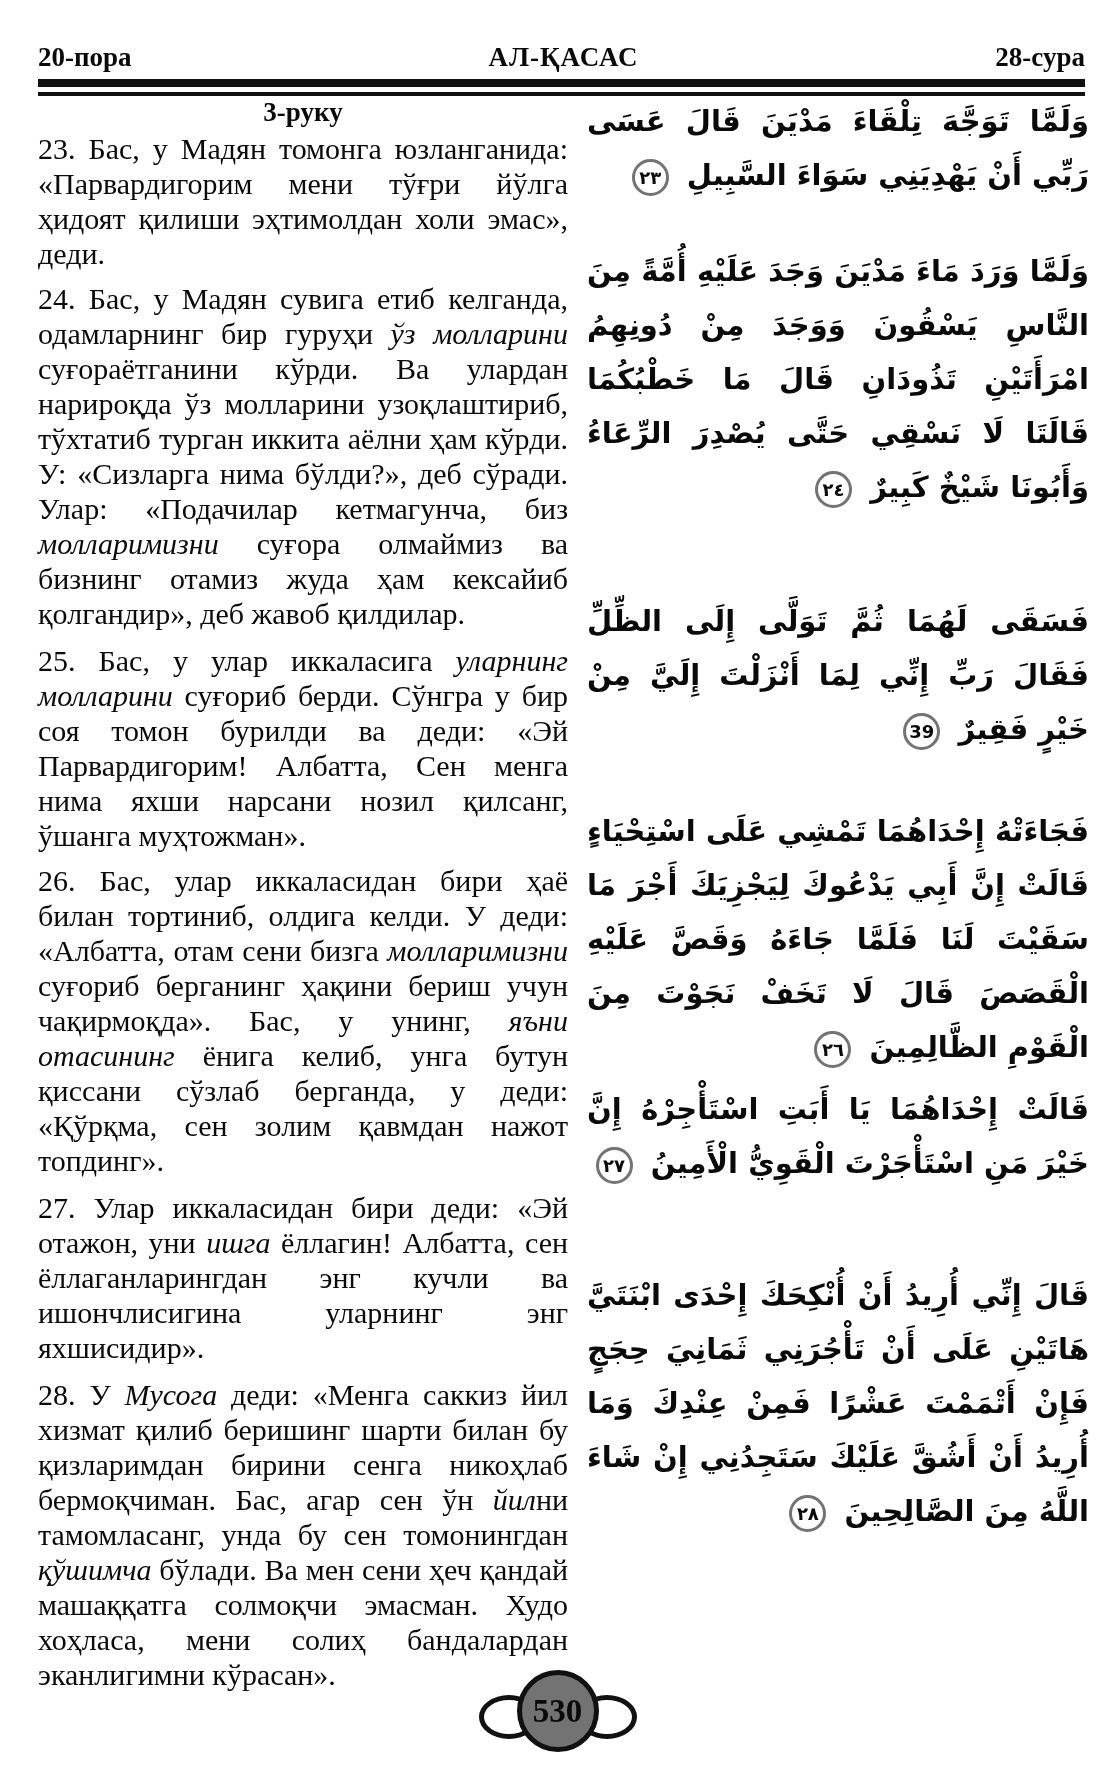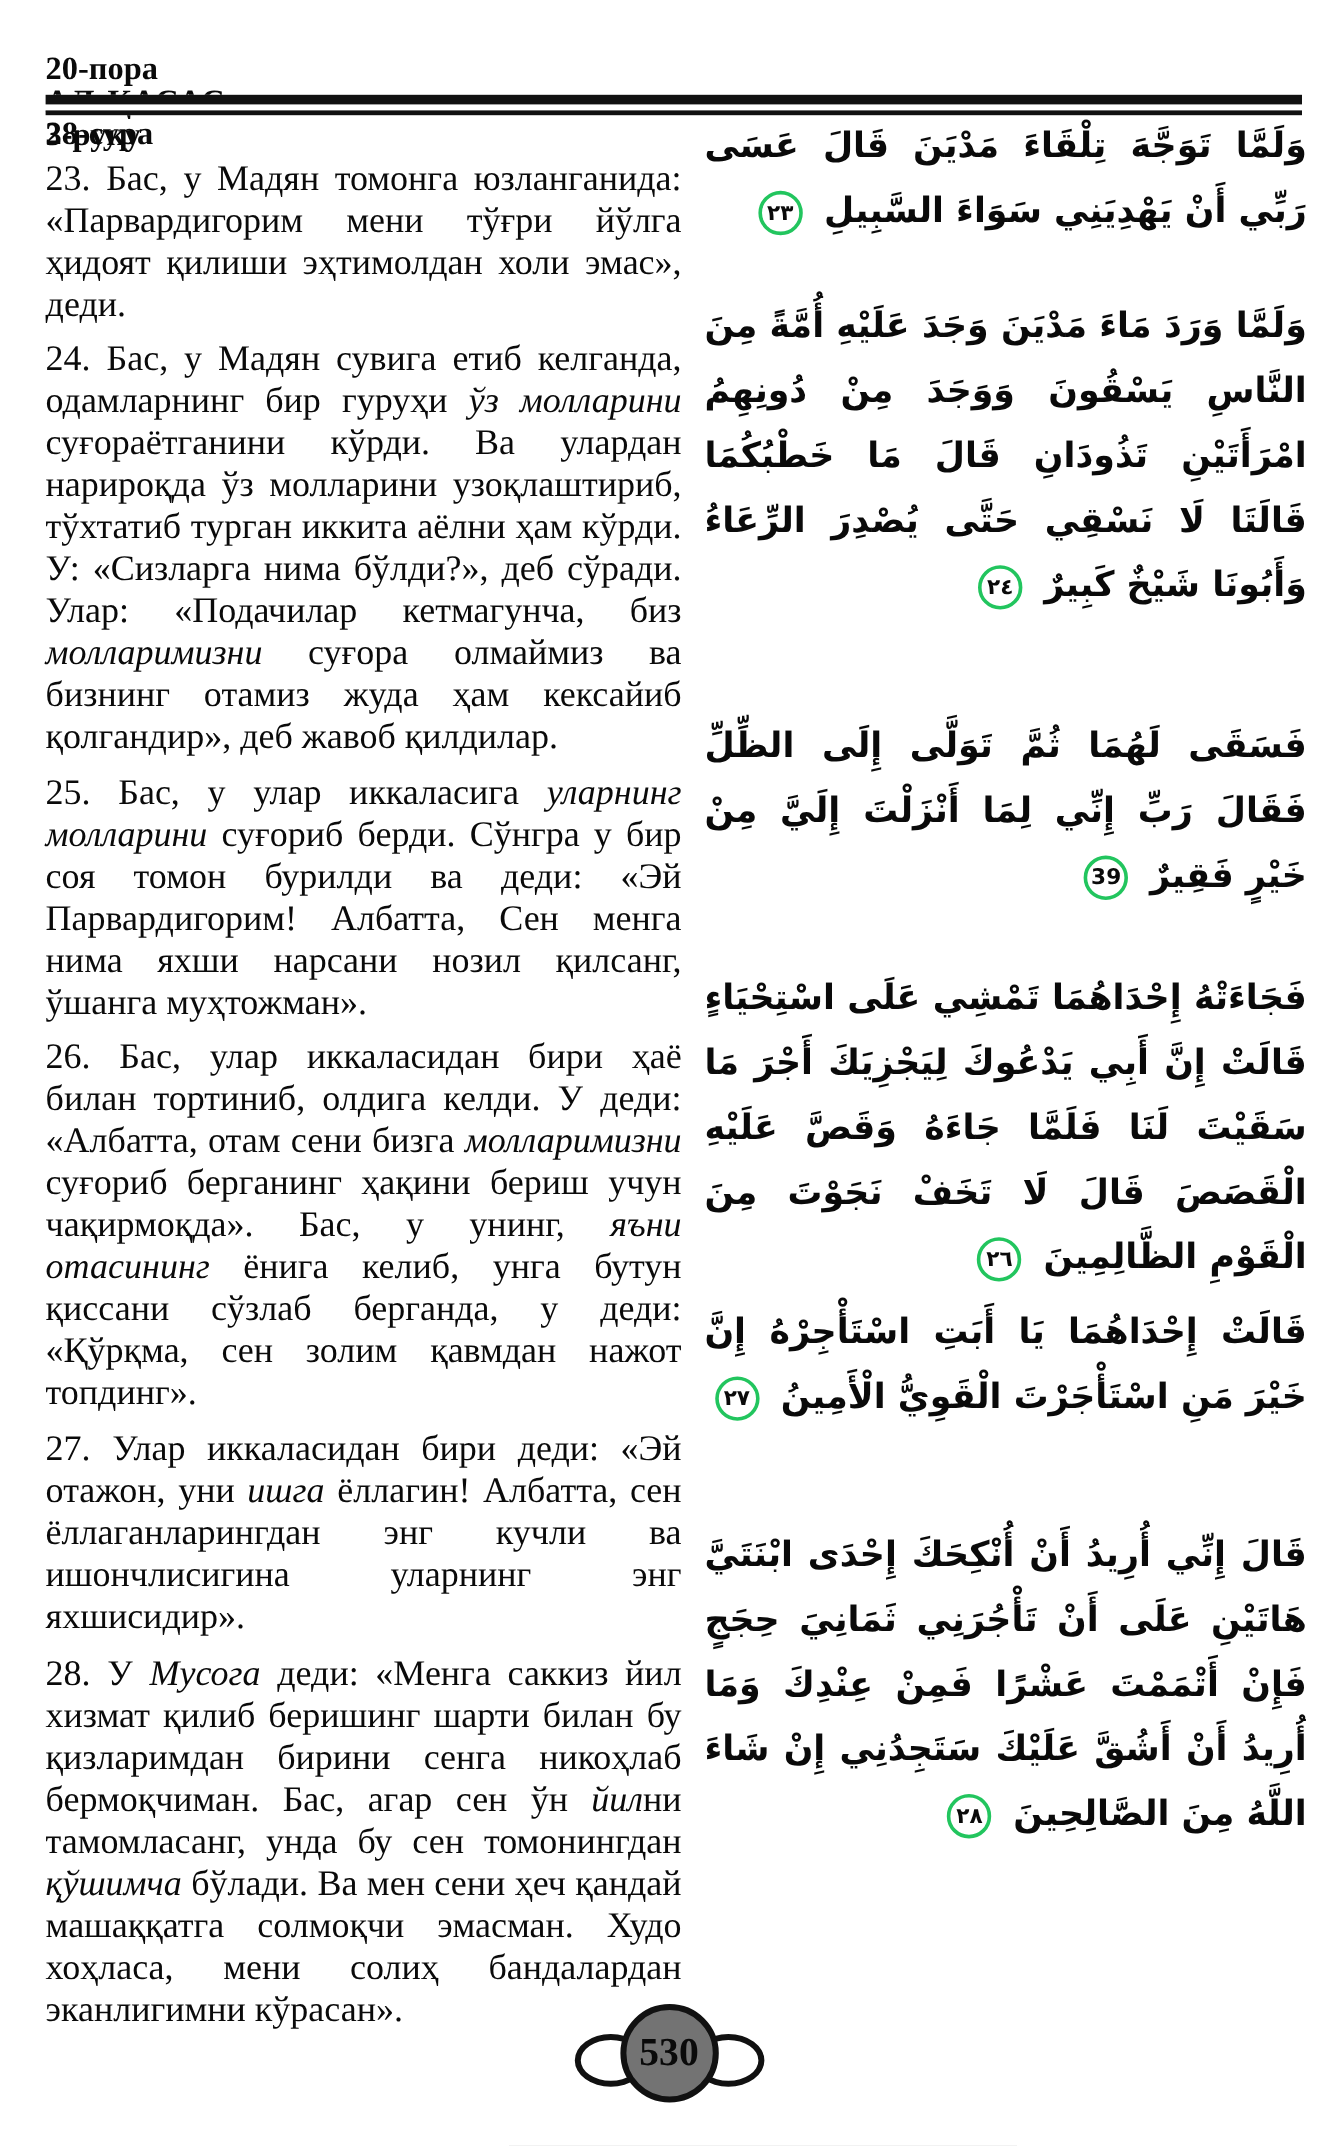--- a/index.html
+++ b/index.html
@@ -10,59 +10,59 @@
     background:#ffffff;
     color:#0a0a0a;
     overflow:hidden;
   }
 
   
   .header-row {
     position:absolute; top:44px; left:38px; right:30px;
     display:flex; justify-content:space-between; align-items:baseline;
     font-family:"Liberation Serif", serif;
-    font-weight:bold; font-size:27px; line-height:1;flex-direction:column;
+    font-weight:bold; font-size:27px; line-height:1;
   }
   .header-center { letter-spacing:1px; }
   .rule {
     position:absolute; top:79px; left:38px; right:30px;
     height:5px;
     border-top:8px solid #111; border-bottom:4px solid #111;
     background:#fff;
   }
 
   
   .t-col {
     position:absolute; left:38px; top:97px; width:530px;
     font-family:"Liberation Serif", serif;
     font-size:30px; line-height:35px;
     text-align:justify;
   }
   .ruku {
-    font-weight:bold; font-size:27px;
+    text-align:center; font-weight:bold; font-size:27px;
     margin:0 0 4px 0; line-height:30px;
   }
   .tr-verse { margin:10px 0 0 0; }
   .tr-verse:first-of-type { margin-top:0; }
   .tr-verse i { font-style:italic; }
 
   
   .a-col {
     position:absolute; right:26px; top:94px; width:502px;
     direction:rtl;
     font-family:"DejaVu Sans", sans-serif;
     font-weight:700;
     font-size:29px; line-height:54px;
     text-align:justify;
   }
   .ar-verse { margin:0; }
   .ayah-marker {
     display:inline-block; box-sizing:border-box;
     width:37px; height:37px;
-    border:3px solid #22c55e; border-radius:50%;
+    border:3px solid #737373; border-radius:50%;
     text-align:center; vertical-align:middle;
     font-size:18px; line-height:31px; font-weight:bold;
     margin:0 8px; background:#fff;
   }
 
   
   .badge {
     position:absolute; left:50%; top:1670px; transform:translateX(-50%);
     width:158px; height:84px;
   }

